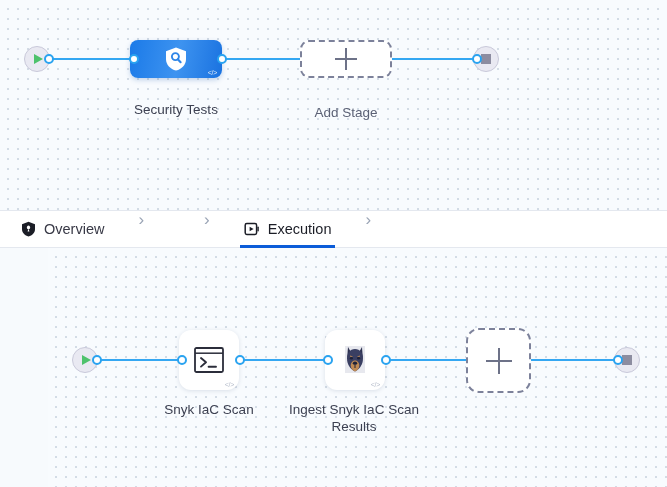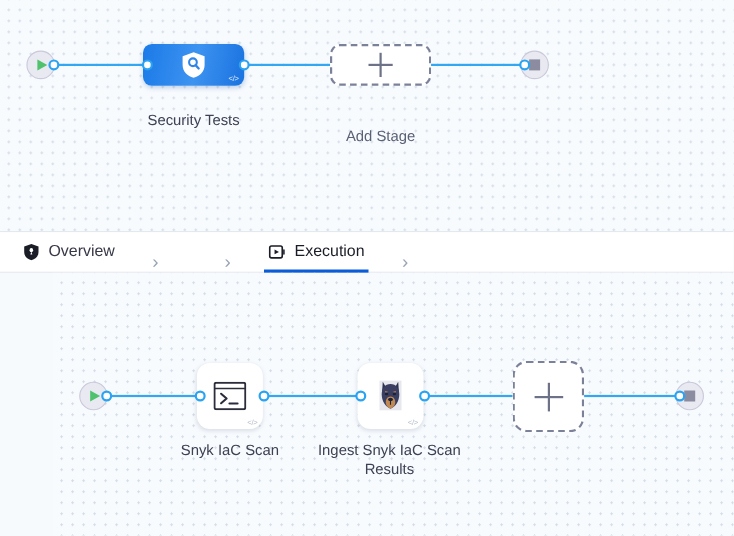--- a/index.html
+++ b/index.html
@@ -32,21 +32,21 @@
 
   
   .tabbar {
     position: absolute;
     left: 0; top: 210px;
     width: 667px; height: 38px;
     background: #ffffff;
     border-top: 1px solid #e4e8ef;
     border-bottom: 1px solid #e4e8ef;
     display: flex;
-    align-items: flex-end;
+    align-items: flex-start;
     box-sizing: border-box;
   }
   .tab {
     display: flex;
     align-items: center;
     gap: 8px;
     height: 100%;
     padding: 0 4px;
     box-sizing: border-box;
     cursor: pointer;
@@ -214,21 +214,21 @@
       <line x1="13.8" y1="13.2" x2="16.6" y2="16.2" stroke="#2f86e8" stroke-width="2.1" stroke-linecap="round"></line>
     </svg>
     <span class="code-badge">&lt;/&gt;</span>
   </div>
   <div class="port" style="left:217px; top:54px;"></div>
   <div class="node-label" style="left:96px; top:101px; width:160px;">Security Tests</div>
 
   <div class="add-box stage" style="left:300px; top:40px;">
     <div class="plus"></div>
   </div>
-  <div class="node-label muted" style="left:266px; top:115px; width:160px;">Add Stage</div>
+  <div class="node-label muted" style="left:266px; top:104px; width:160px;">Add Stage</div>
 
   <div class="port" style="left:472px; top:54px;"></div>
   <div class="terminal end" style="left:473px; top:46px;">
     <div class="stop-sq"></div>
   </div>
 
 </div>
 
 <div class="tabbar">
 

